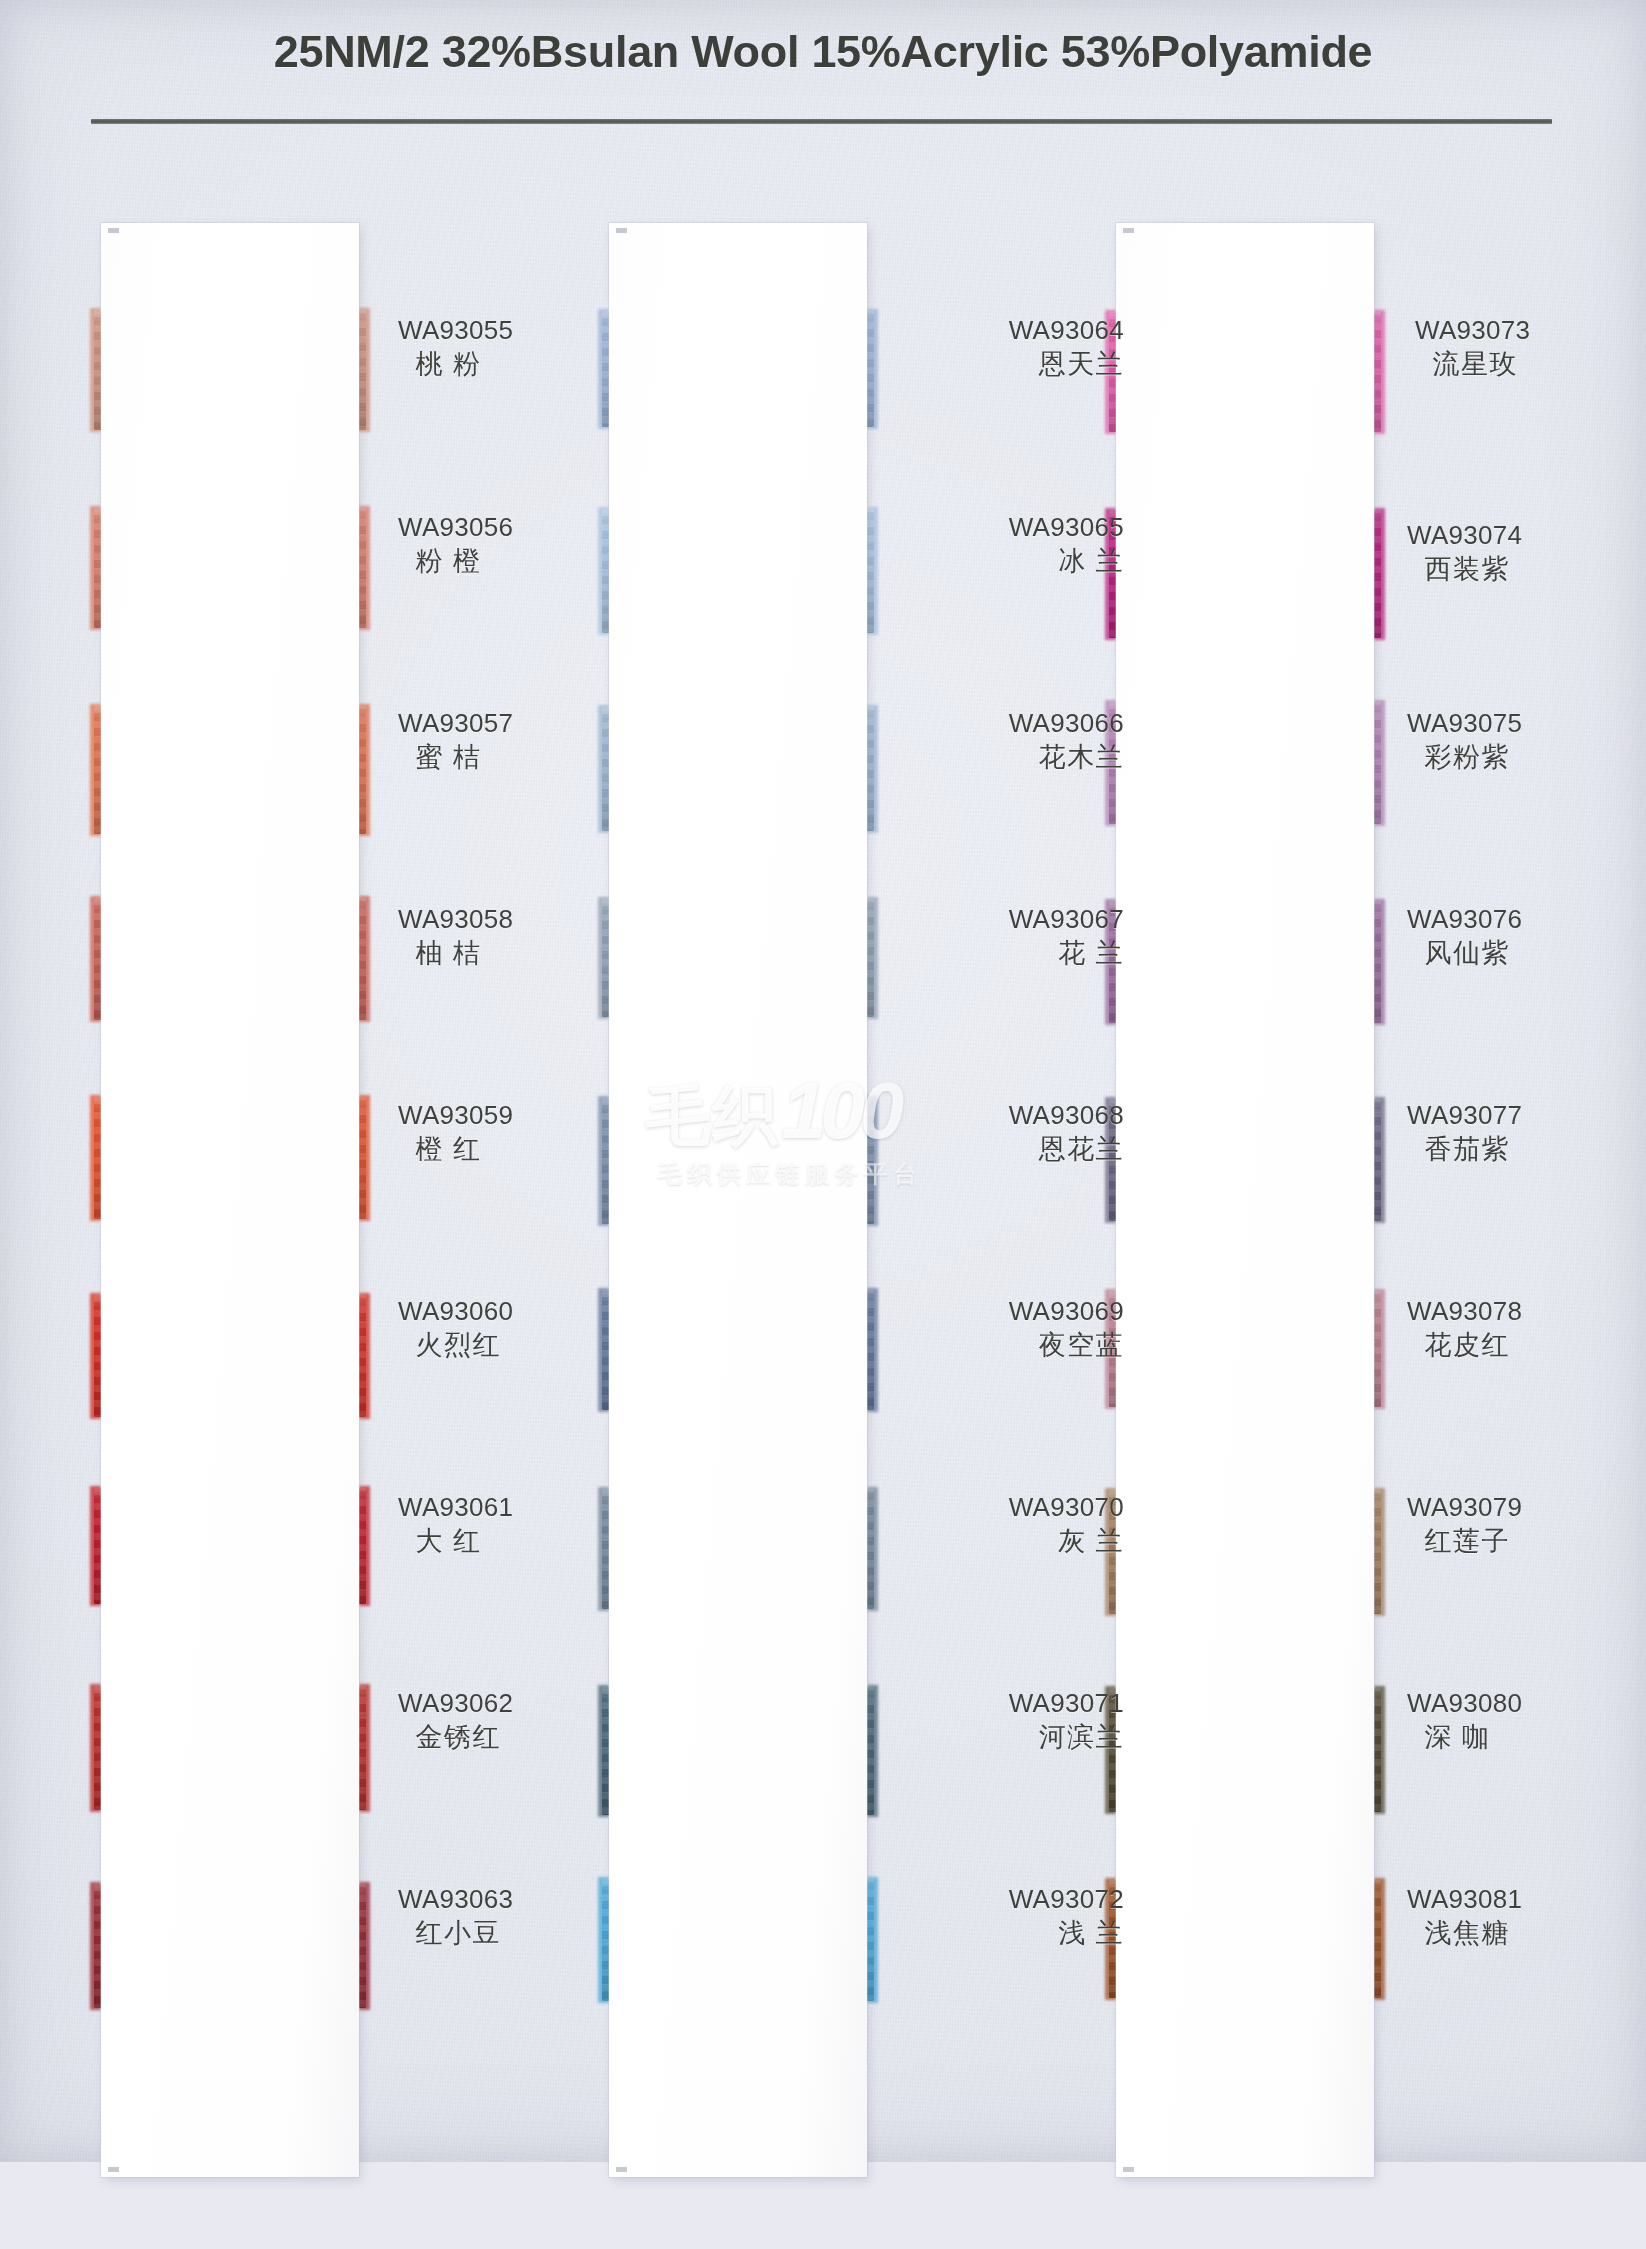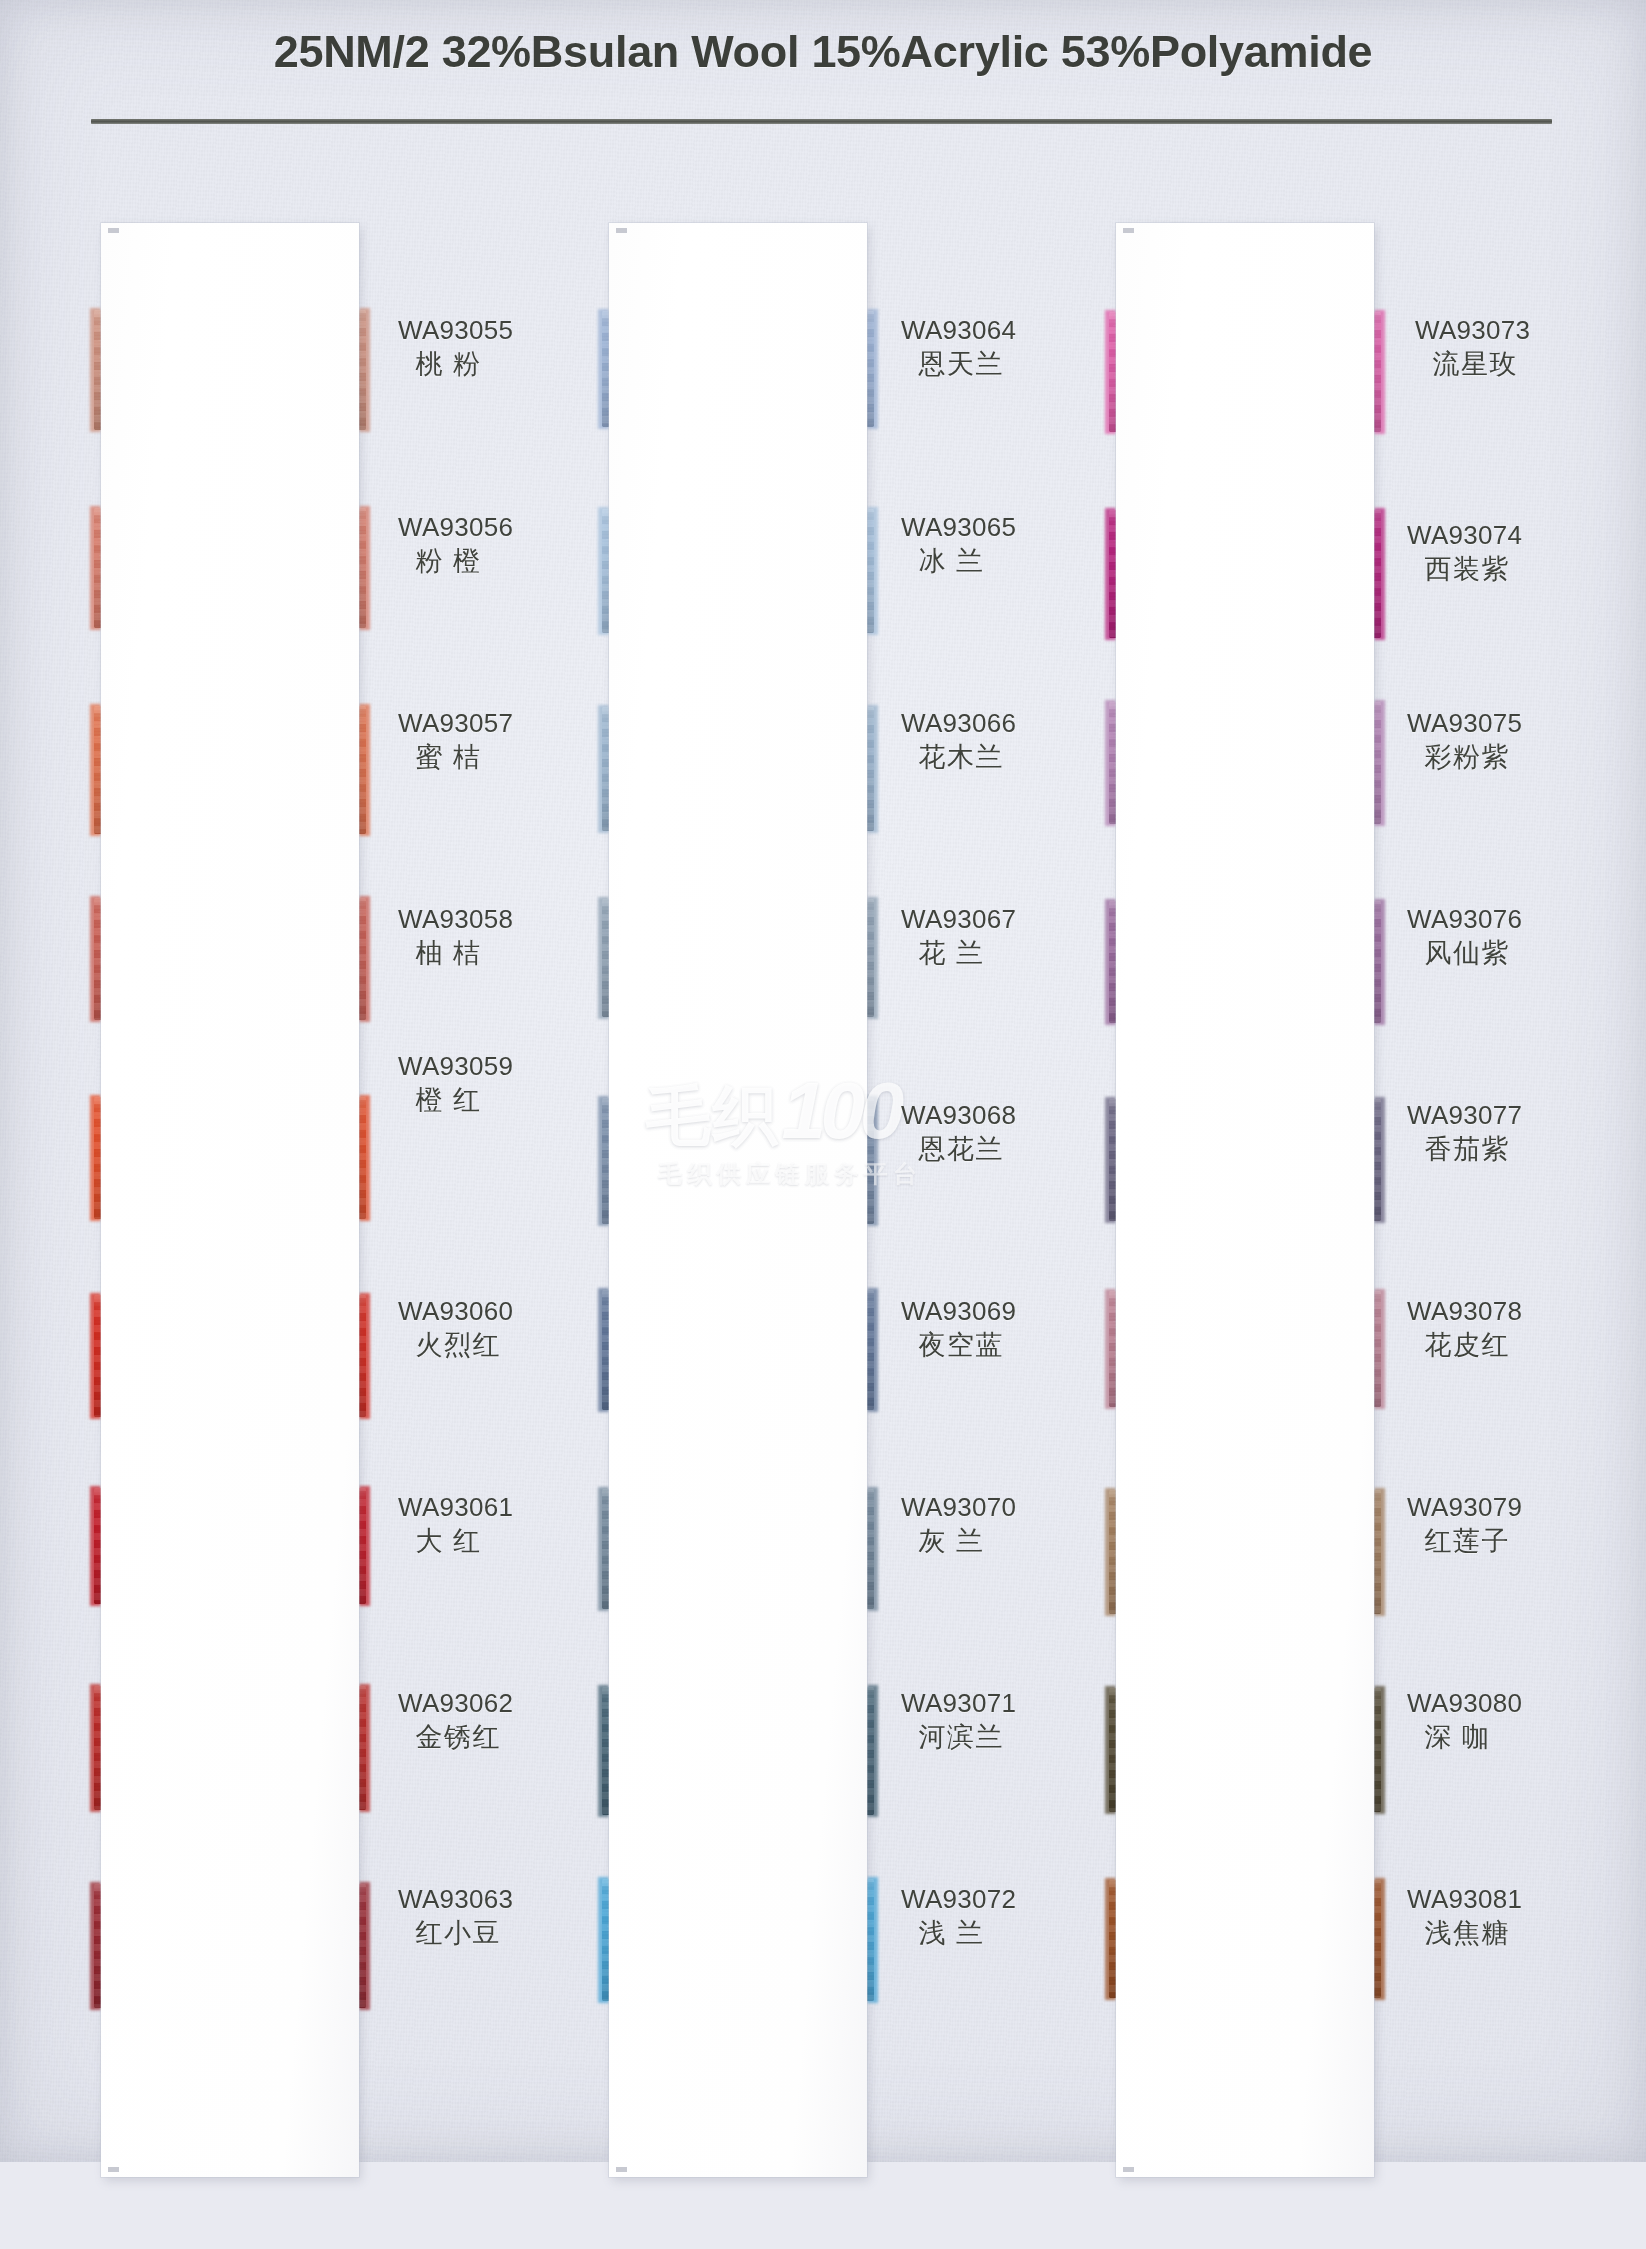--- a/index.html
+++ b/index.html
@@ -181,21 +181,21 @@
     display: block;
     font-size: 27px;
     font-weight: 500;
     line-height: 1.2;
     margin-top: 4px;
     padding-left: 17.6px;
     white-space: nowrap;
     letter-spacing: 1.4px;
   }
   #labels-1 .label { left: 398px; }
-  #labels-2 .label { left: 901px; }
+  #labels-2 .label { left: 901px; text-align: right; }
   #labels-3 .label { left: 1407px; }
 
   
   #watermark {
     position: absolute;
     left: 646px;
     top: 1065px;
     width: 433px;
     height: 149px;
     z-index: 3;
@@ -432,21 +432,21 @@
         <span class="cname">粉 橙</span>
       </div>
       <div class="label" style="top: 709px;">
         <span class="code">WA93057</span>
         <span class="cname">蜜 桔</span>
       </div>
       <div class="label" style="top: 905px;">
         <span class="code">WA93058</span>
         <span class="cname">柚 桔</span>
       </div>
-      <div class="label" style="top: 1052px;">
+      <div class="label" style="top: 1101px;">
         <span class="code">WA93059</span>
         <span class="cname">橙 红</span>
       </div>
       <div class="label" style="top: 1297px;">
         <span class="code">WA93060</span>
         <span class="cname">火烈红</span>
       </div>
       <div class="label" style="top: 1493px;">
         <span class="code">WA93061</span>
         <span class="cname">大 红</span>

